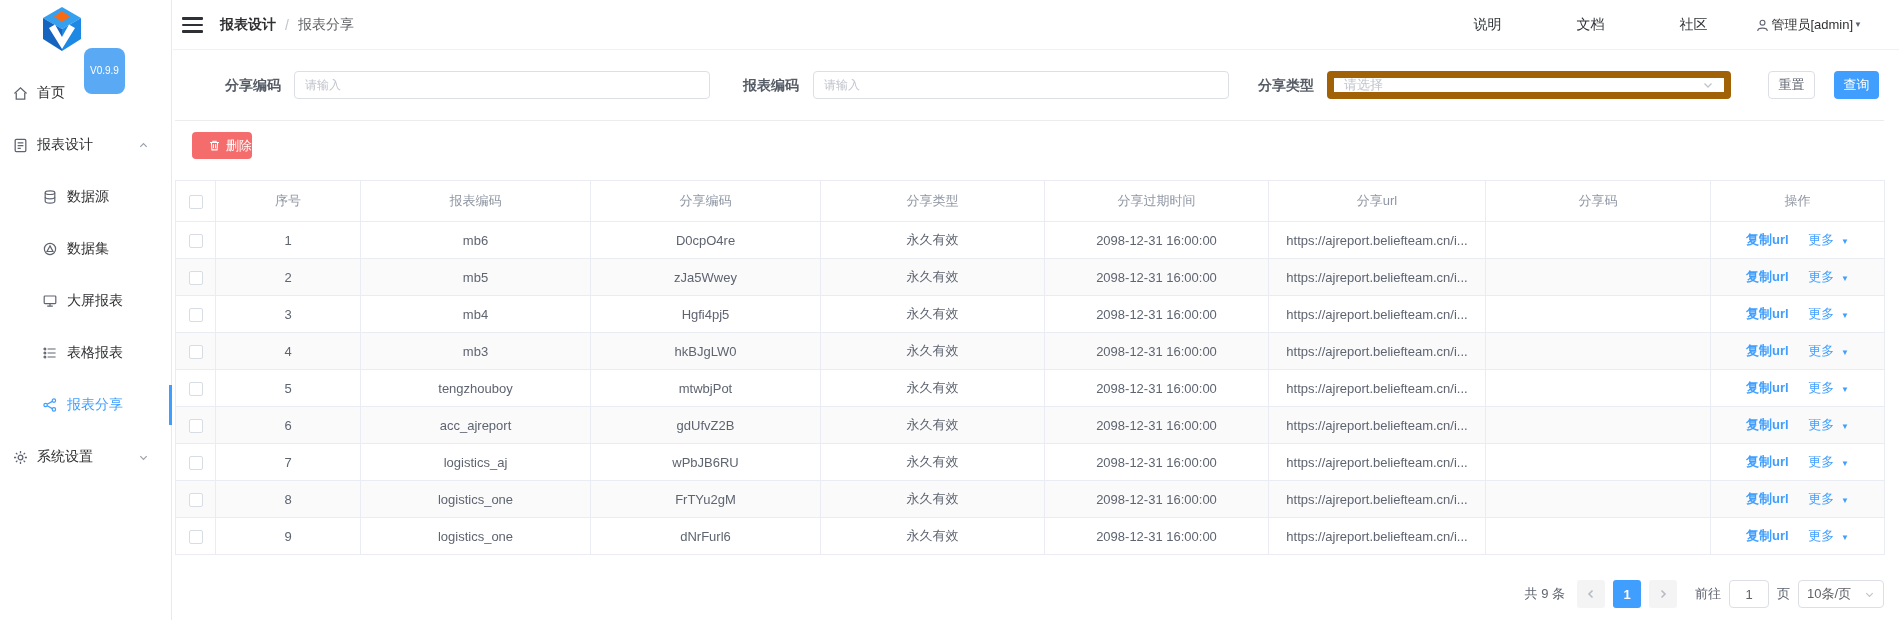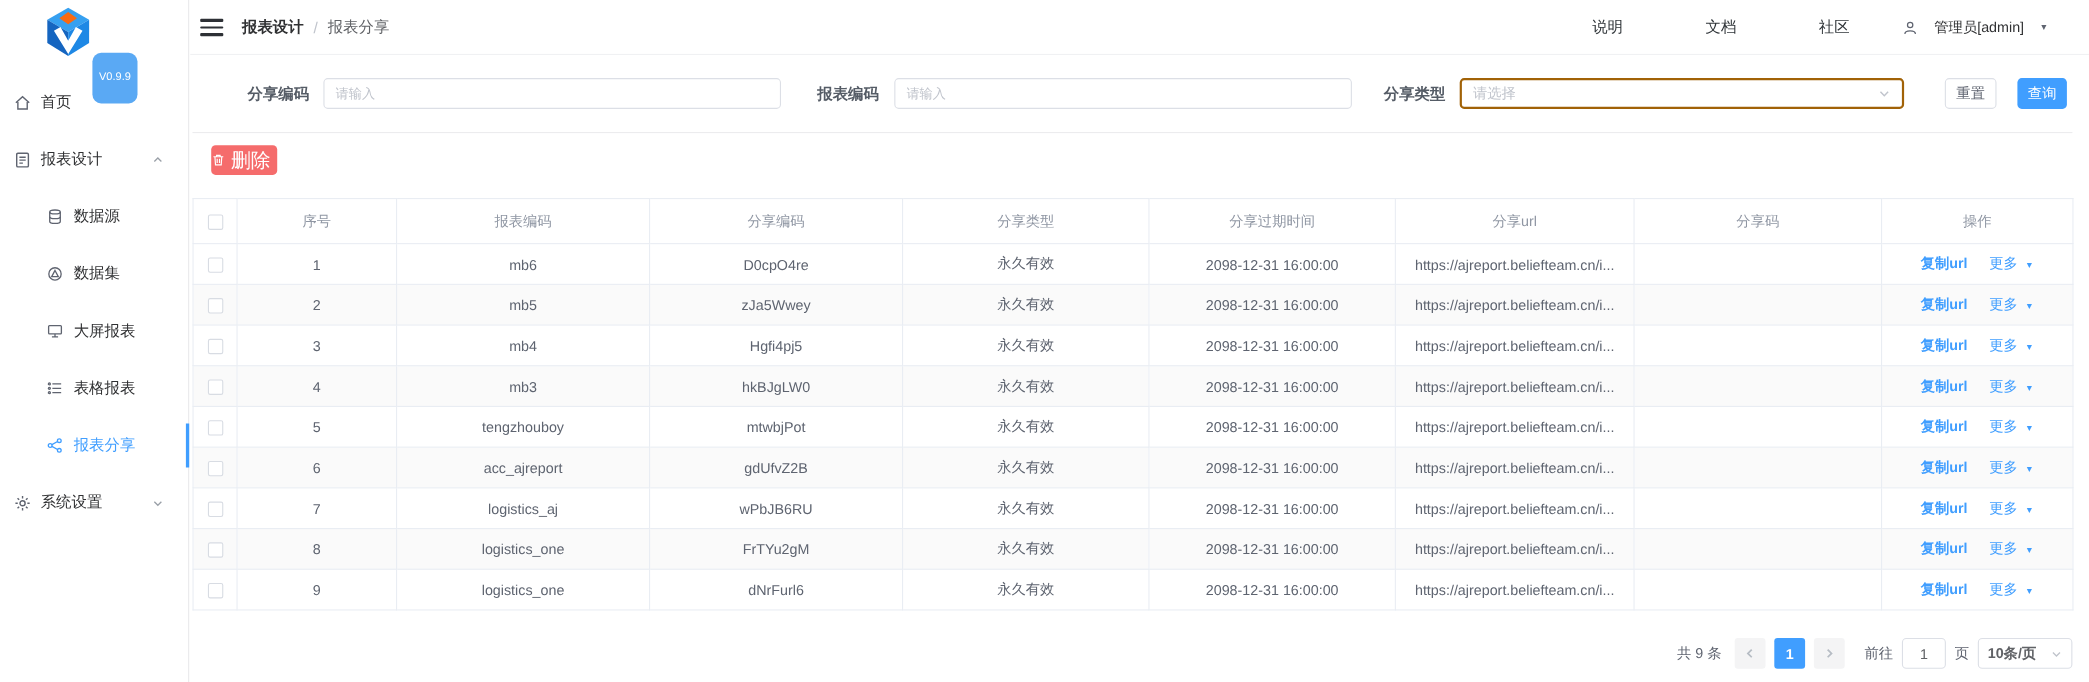--- a/index.html
+++ b/index.html
@@ -24,37 +24,37 @@
   .topbar { position:absolute; left:173px; top:0; right:0; height:50px; border-bottom:1px solid #f0f1f3; background:#fff; }
   .hamburger { position:absolute; left:9px; top:17px; width:21px; height:16px; display:flex; flex-direction:column; justify-content:space-between; cursor:pointer; }
   .hamburger span { display:block; height:2.6px; background:#2d3035; border-radius:1px; }
   .breadcrumb { position:absolute; left:47px; top:0; height:50px; display:flex; align-items:center; font-size:14px; gap:9px; }
   .bc-section { color:#303133; font-weight:700; }
   .bc-sep { color:#c0c4cc; }
   .bc-page { color:#606266; }
   .topbar-right { position:absolute; right:37px; top:0; height:50px; display:flex; align-items:center; font-size:14px; color:#2f3438; }
   .tnav { margin-left:75px; cursor:pointer; }
   .tnav:first-child { margin-left:0; }
-  .tb-user { margin-left:48px; display:flex; align-items:center; gap:14px; cursor:pointer; font-size:13px; color:#303133; }
+  .tb-user { margin-left:48px; display:flex; align-items:center; gap:1px; cursor:pointer; font-size:13px; color:#303133; }
   .tb-user .uic { display:inline-flex; width:15px; height:15px; color:#5f6470; }
   .caret { font-size:8px; color:#5f6470; line-height:1; }
 
   
   .filter-section { position:absolute; left:175px; top:50px; width:1709px; height:71px; border-bottom:1px solid #ececee; background:#fff; }
   .f-label { position:absolute; top:21px; height:28px; line-height:28px; font-size:14px; font-weight:700; color:#555c66; white-space:nowrap; }
   .f-input { position:absolute; top:21px; height:28px; border:1px solid #dcdfe6; border-radius:4px; font-size:12px; color:#606266; padding:0 10px; outline:none; font-family:inherit; background:#fff; }
   .f-input::placeholder { color:#c0c4cc; }
-  .f-select { position:absolute; top:21px; height:28px; border:2px solid #a16207; border-radius:4px; background:#fff; display:flex; align-items:center; padding:0 10px; font-size:13px; color:#c0c4cc; cursor:pointer; }
+  .f-select { position:absolute; top:21px; height:28px; border:7px solid #a16207; border-radius:4px; background:#fff; display:flex; align-items:center; padding:0 10px; font-size:13px; color:#c0c4cc; cursor:pointer; }
   .f-select .sel-chev { margin-left:auto; color:#c0c4cc; display:inline-flex; }
   .btn { border:none; border-radius:4px; font-size:13px; cursor:pointer; font-family:inherit; }
   .btn-plain { position:absolute; top:21px; height:28px; background:#fff; border:1px solid #dcdfe6; color:#5f6470; }
   .btn-primary { position:absolute; top:21px; height:28px; background:#409EFF; color:#fff; }
 
   
-  .btn-danger { position:absolute; left:192px; top:132px; width:60px; height:27px; background:#F56C6C; color:#fff; border:none; border-radius:4px; font-size:18px; cursor:pointer; display:flex; align-items:center; justify-content:flex-start; gap:5px; font-family:inherit; }
+  .btn-danger { position:absolute; left:192px; top:132px; width:60px; height:27px; background:#F56C6C; color:#fff; border:none; border-radius:4px; font-size:13px; cursor:pointer; display:flex; align-items:center; justify-content:flex-end; gap:5px; font-family:inherit; }
   .btn-danger .tic { display:inline-flex; width:13px; height:13px; }
 
   
   .table-wrap { position:absolute; left:175px; top:180px; }
   table.grid { border-collapse:collapse; table-layout:fixed; width:1709px; font-size:13px; }
   .grid th, .grid td { border:1px solid #e9edf3; text-align:center; white-space:nowrap; overflow:hidden; text-overflow:ellipsis; padding:0 6px; }
   .grid th { height:41px; color:#8f96a3; font-weight:400; background:#fff; }
   .grid td { height:37px; color:#5e6470; background:#fff; }
   .grid tr.stripe td { background:#fafafa; }
   .checkbox { display:inline-block; width:14px; height:14px; border:1px solid #d8dce3; border-radius:2px; background:#fff; vertical-align:middle; cursor:pointer; }
@@ -62,21 +62,21 @@
   .act-more { color:#409EFF; cursor:pointer; margin-left:16px; }
   .act-caret { font-size:8px; color:#409EFF; margin-left:3px; }
 
   
   .pagination { position:absolute; right:15px; top:580px; display:flex; align-items:center; font-size:13px; color:#5f6470; gap:8px; }
   .pg-total { margin-right:4px; }
   .pg-btn { width:28px; height:28px; border-radius:3px; background:#f4f4f5; display:flex; align-items:center; justify-content:center; color:#b6bcc4; cursor:pointer; }
   .pg-btn.num { background:#409EFF; color:#fff; font-weight:700; }
   .pg-goto { margin-left:10px; }
   .pg-input { width:40px; height:28px; border:1px solid #dcdfe6; border-radius:4px; text-align:center; font-size:13px; color:#606266; outline:none; font-family:inherit; }
-  .pg-size { width:86px; height:28px; border:1px solid #dcdfe6; border-radius:4px; display:flex; align-items:center; padding:0 8px; color:#606266; cursor:pointer;font-weight:bold; }
+  .pg-size { width:86px; height:28px; border:1px solid #dcdfe6; border-radius:4px; display:flex; align-items:center; padding:0 8px; color:#606266; cursor:pointer; }
   .pg-size .sel-chev { margin-left:auto; color:#c0c4cc; display:inline-flex; }
 </style>
 </head>
 <body>
 
 <div class="stage">
 
   <div class="sidebar">
     <div class="logo-block">
       <svg class="logo-cube" width="48" height="46" viewBox="0 0 48 46">

